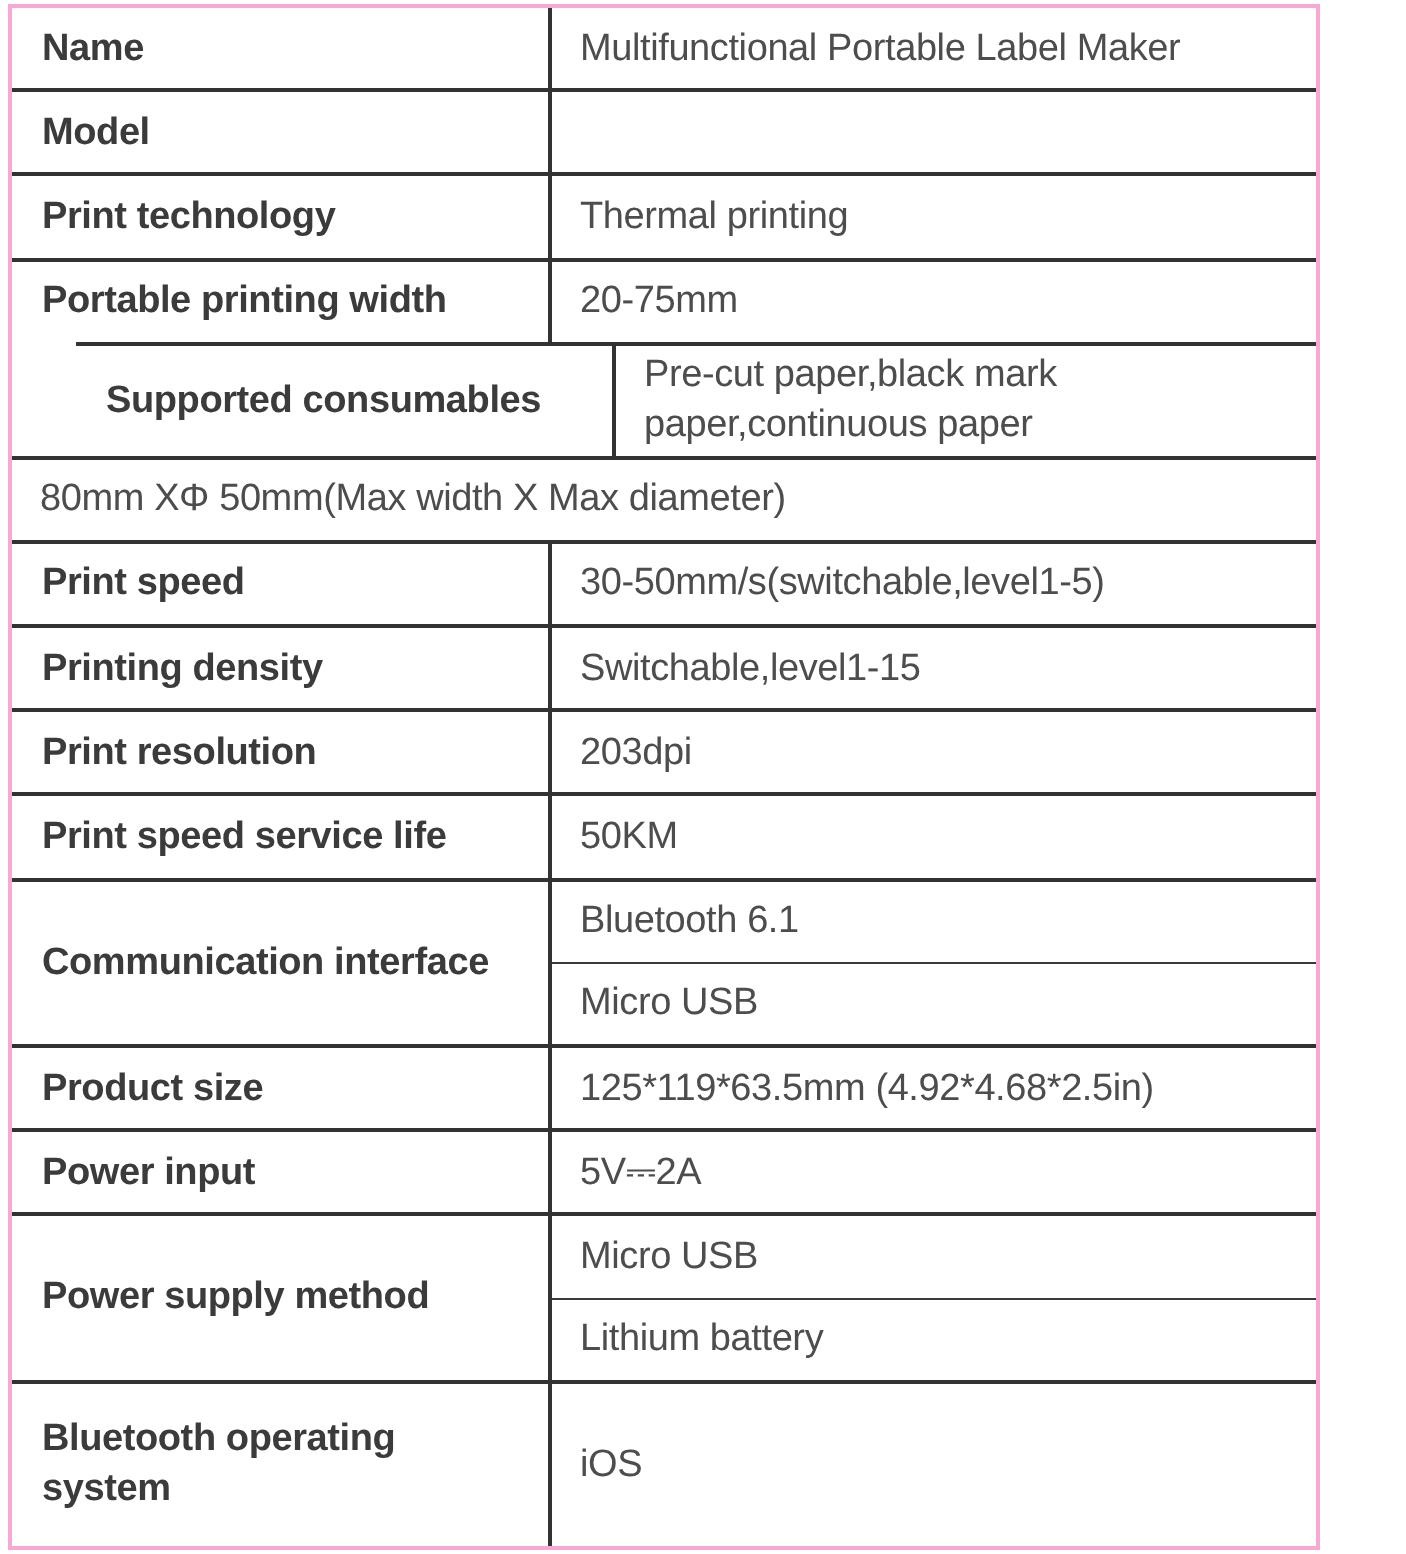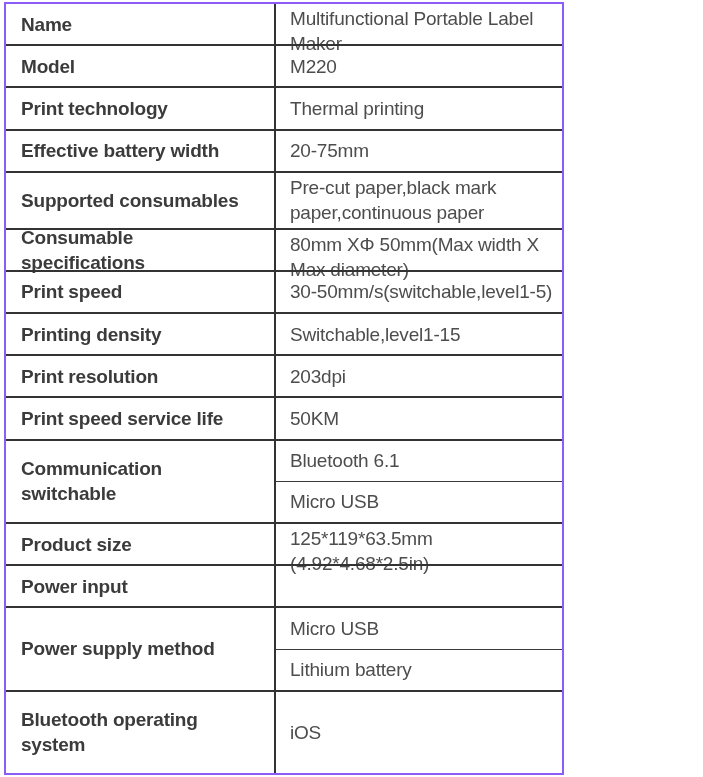--- a/index.html
+++ b/index.html
@@ -14,38 +14,38 @@
   .page {
     position: relative;
     width: 703px;
     height: 777px;
     background: #ffffff;
   }
   .spec-table {
     position: absolute;
     left: 4px;
     top: 2px;
-    width: 560px;
+    width: 656px;
     height: 773px;
     box-sizing: border-box;
-    border: 2px solid #8b5cf6;
+    border: 2px solid #f9a8d4;
     display: flex;
     flex-direction: column;
     background: #ffffff;
   }
   .row {
     display: flex;
     flex-direction: row;
     min-height: 0;
     border-top: 2px solid #333333;
     box-sizing: border-box;
   }
   .row:first-child { border-top: none; }
   .row.h-normal { flex: 41 1 0; }
-  .row.h-tall   { flex: 56 1 0; }
+  .row.h-tall   { flex: 56 1 0; margin-left: 32px; }
   .row.h-double { flex: 83 1 0; }
   .cell-label {
     flex: 0 0 270px;
     box-sizing: border-box;
     border-right: 2px solid #333333;
     display: flex;
     align-items: center;
     padding: 2px 14px 2px 15px;
     font-size: 19px;
     font-weight: bold;
@@ -80,44 +80,40 @@
 <div class="page">
   <div class="spec-table">
       <div class="row h-normal">
         <div class="cell-label">Name</div>
         <div class="cell-values">
           <div class="value">Multifunctional Portable Label Maker</div>
         </div>
       </div>
       <div class="row h-normal">
         <div class="cell-label">Model</div>
-        <div class="cell-values">
-          <div class="value">M220</div>
-        </div>
       </div>
       <div class="row h-normal">
         <div class="cell-label">Print technology</div>
         <div class="cell-values">
           <div class="value">Thermal printing</div>
         </div>
       </div>
       <div class="row h-normal">
-        <div class="cell-label">Effective battery width</div>
+        <div class="cell-label">Portable printing width</div>
         <div class="cell-values">
           <div class="value">20-75mm</div>
         </div>
       </div>
       <div class="row h-tall">
         <div class="cell-label">Supported consumables</div>
         <div class="cell-values">
           <div class="value">Pre-cut paper,black mark paper,continuous paper</div>
         </div>
       </div>
       <div class="row h-normal">
-        <div class="cell-label">Consumable specifications</div>
         <div class="cell-values">
           <div class="value">80mm XΦ 50mm(Max width X Max diameter)</div>
         </div>
       </div>
       <div class="row h-normal">
         <div class="cell-label">Print speed</div>
         <div class="cell-values">
           <div class="value">30-50mm/s(switchable,level1-5)</div>
         </div>
       </div>
@@ -133,34 +129,37 @@
           <div class="value">203dpi</div>
         </div>
       </div>
       <div class="row h-normal">
         <div class="cell-label">Print speed service life</div>
         <div class="cell-values">
           <div class="value">50KM</div>
         </div>
       </div>
       <div class="row h-double">
-        <div class="cell-label">Communication switchable</div>
+        <div class="cell-label">Communication interface</div>
         <div class="cell-values">
           <div class="value">Bluetooth 6.1</div>
           <div class="value">Micro USB</div>
         </div>
       </div>
       <div class="row h-normal">
         <div class="cell-label">Product size</div>
         <div class="cell-values">
           <div class="value">125*119*63.5mm (4.92*4.68*2.5in)</div>
         </div>
       </div>
       <div class="row h-normal">
         <div class="cell-label">Power input</div>
+        <div class="cell-values">
+          <div class="value">5V⎓2A</div>
+        </div>
       </div>
       <div class="row h-double">
         <div class="cell-label">Power supply method</div>
         <div class="cell-values">
           <div class="value">Micro USB</div>
           <div class="value">Lithium battery</div>
         </div>
       </div>
       <div class="row h-double">
         <div class="cell-label">Bluetooth operating system</div>

